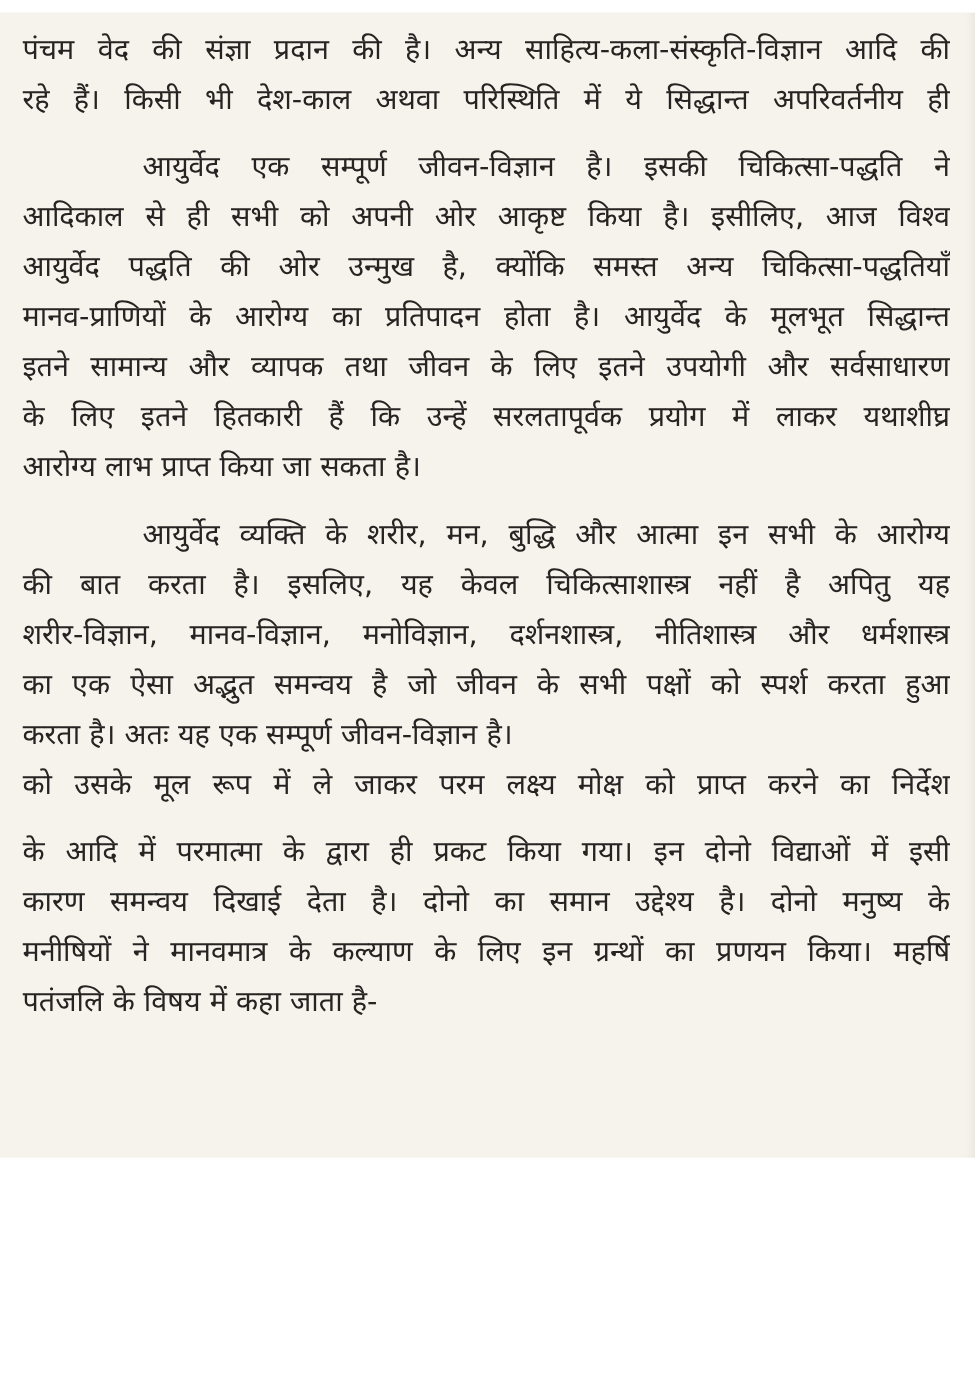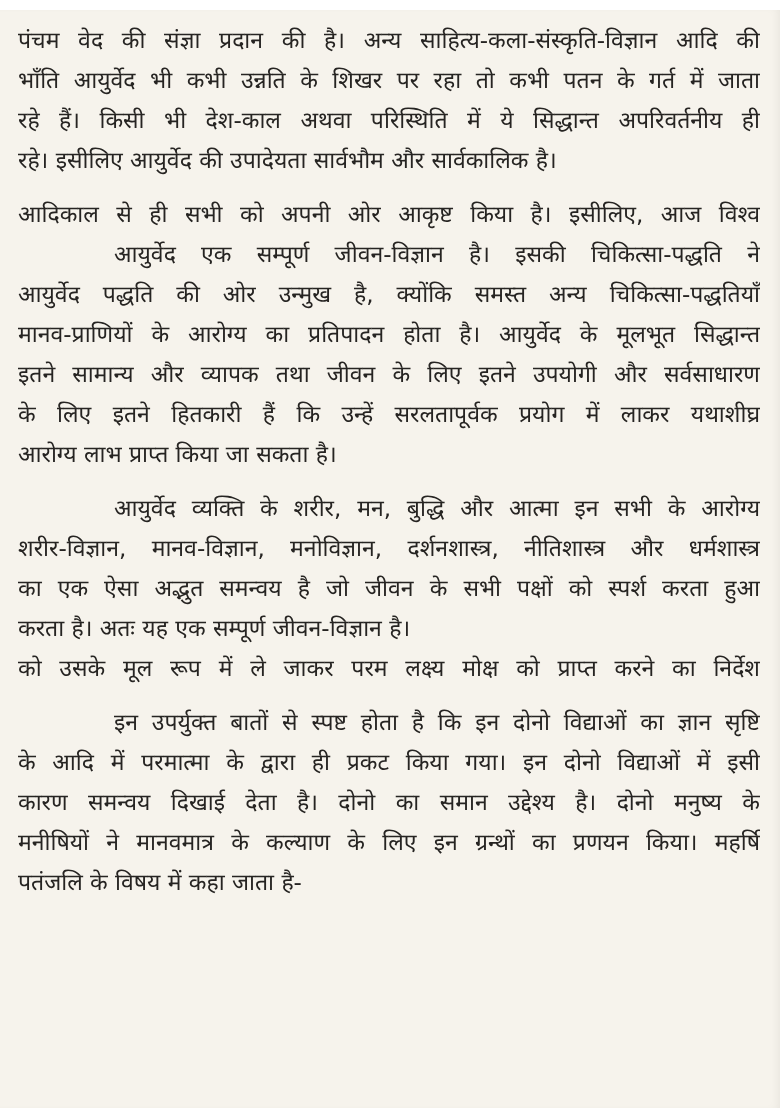--- a/index.html
+++ b/index.html
@@ -11,21 +11,21 @@
       height: 1108px;
       background: #ffffff;
       overflow: hidden;
       position: relative;
     }
     .page {
       position: absolute;
       left: 0;
       top: 10px;
       width: 780px;
-      height: 1098px;
+      height: 916px;
       background: #f6f3ec;
       box-shadow: inset -6px 0 8px -4px rgba(0,0,0,0.06);
     }
     .text-block {
       position: absolute;
       left: 18px;
       top: 10px;
       width: 742px;
       font-family: "DejaVu Sans", "Liberation Sans", sans-serif;
       font-size: 23px;
@@ -51,45 +51,43 @@
     }
   </style>
 </head>
 <body>
 
 <div class="page">
   <div class="text-block">
 
     <p class="para">
       <span class="line">पंचम वेद की संज्ञा प्रदान की है। अन्य साहित्य-कला-संस्कृति-विज्ञान आदि की</span>
-      <span class="line">भाँति आयुर्वेद भी कभी उन्नति के शिखर पर रहा तो कभी पतन के गर्त में जाता</span>
       <span class="line">रहे हैं। किसी भी देश-काल अथवा परिस्थिति में ये सिद्धान्त अपरिवर्तनीय ही</span>
-      <span class="line last">रहे। इसीलिए आयुर्वेद की उपादेयता सार्वभौम और सार्वकालिक है।</span>
     </p>
 
     <p class="para">
+      <span class="line indent">आयुर्वेद एक सम्पूर्ण जीवन-विज्ञान है। इसकी चिकित्सा-पद्धति ने</span>
       <span class="line">आदिकाल से ही सभी को अपनी ओर आकृष्ट किया है। इसीलिए, आज विश्व</span>
-      <span class="line indent">आयुर्वेद एक सम्पूर्ण जीवन-विज्ञान है। इसकी चिकित्सा-पद्धति ने</span>
       <span class="line">आयुर्वेद पद्धति की ओर उन्मुख है, क्योंकि समस्त अन्य चिकित्सा-पद्धतियाँ</span>
       <span class="line">मानव-प्राणियों के आरोग्य का प्रतिपादन होता है। आयुर्वेद के मूलभूत सिद्धान्त</span>
       <span class="line">इतने सामान्य और व्यापक तथा जीवन के लिए इतने उपयोगी और सर्वसाधारण</span>
       <span class="line">के लिए इतने हितकारी हैं कि उन्हें सरलतापूर्वक प्रयोग में लाकर यथाशीघ्र</span>
       <span class="line last">आरोग्य लाभ प्राप्त किया जा सकता है।</span>
     </p>
 
     <p class="para">
       <span class="line indent">आयुर्वेद व्यक्ति के शरीर, मन, बुद्धि और आत्मा इन सभी के आरोग्य</span>
+      <span class="line">की बात करता है। इसलिए, यह केवल चिकित्साशास्त्र नहीं है अपितु यह</span>
       <span class="line">शरीर-विज्ञान, मानव-विज्ञान, मनोविज्ञान, दर्शनशास्त्र, नीतिशास्त्र और धर्मशास्त्र</span>
       <span class="line">का एक ऐसा अद्भुत समन्वय है जो जीवन के सभी पक्षों को स्पर्श करता हुआ</span>
       <span class="line last">करता है। अतः यह एक सम्पूर्ण जीवन-विज्ञान है।</span>
       <span class="line">को उसके मूल रूप में ले जाकर परम लक्ष्य मोक्ष को प्राप्त करने का निर्देश</span>
     </p>
 
     <p class="para">
-      <span class="line indent">इन उपर्युक्त बातों से स्पष्ट होता है कि इन दोनो विद्याओं का ज्ञान सृष्टि</span>
       <span class="line">के आदि में परमात्मा के द्वारा ही प्रकट किया गया। इन दोनो विद्याओं में इसी</span>
       <span class="line">कारण समन्वय दिखाई देता है। दोनो का समान उद्देश्य है। दोनो मनुष्य के</span>
       <span class="line">मनीषियों ने मानवमात्र के कल्याण के लिए इन ग्रन्थों का प्रणयन किया। महर्षि</span>
       <span class="line last">पतंजलि के विषय में कहा जाता है-</span>
     </p>
 
   </div>
 </div>
 
 </body></html>

